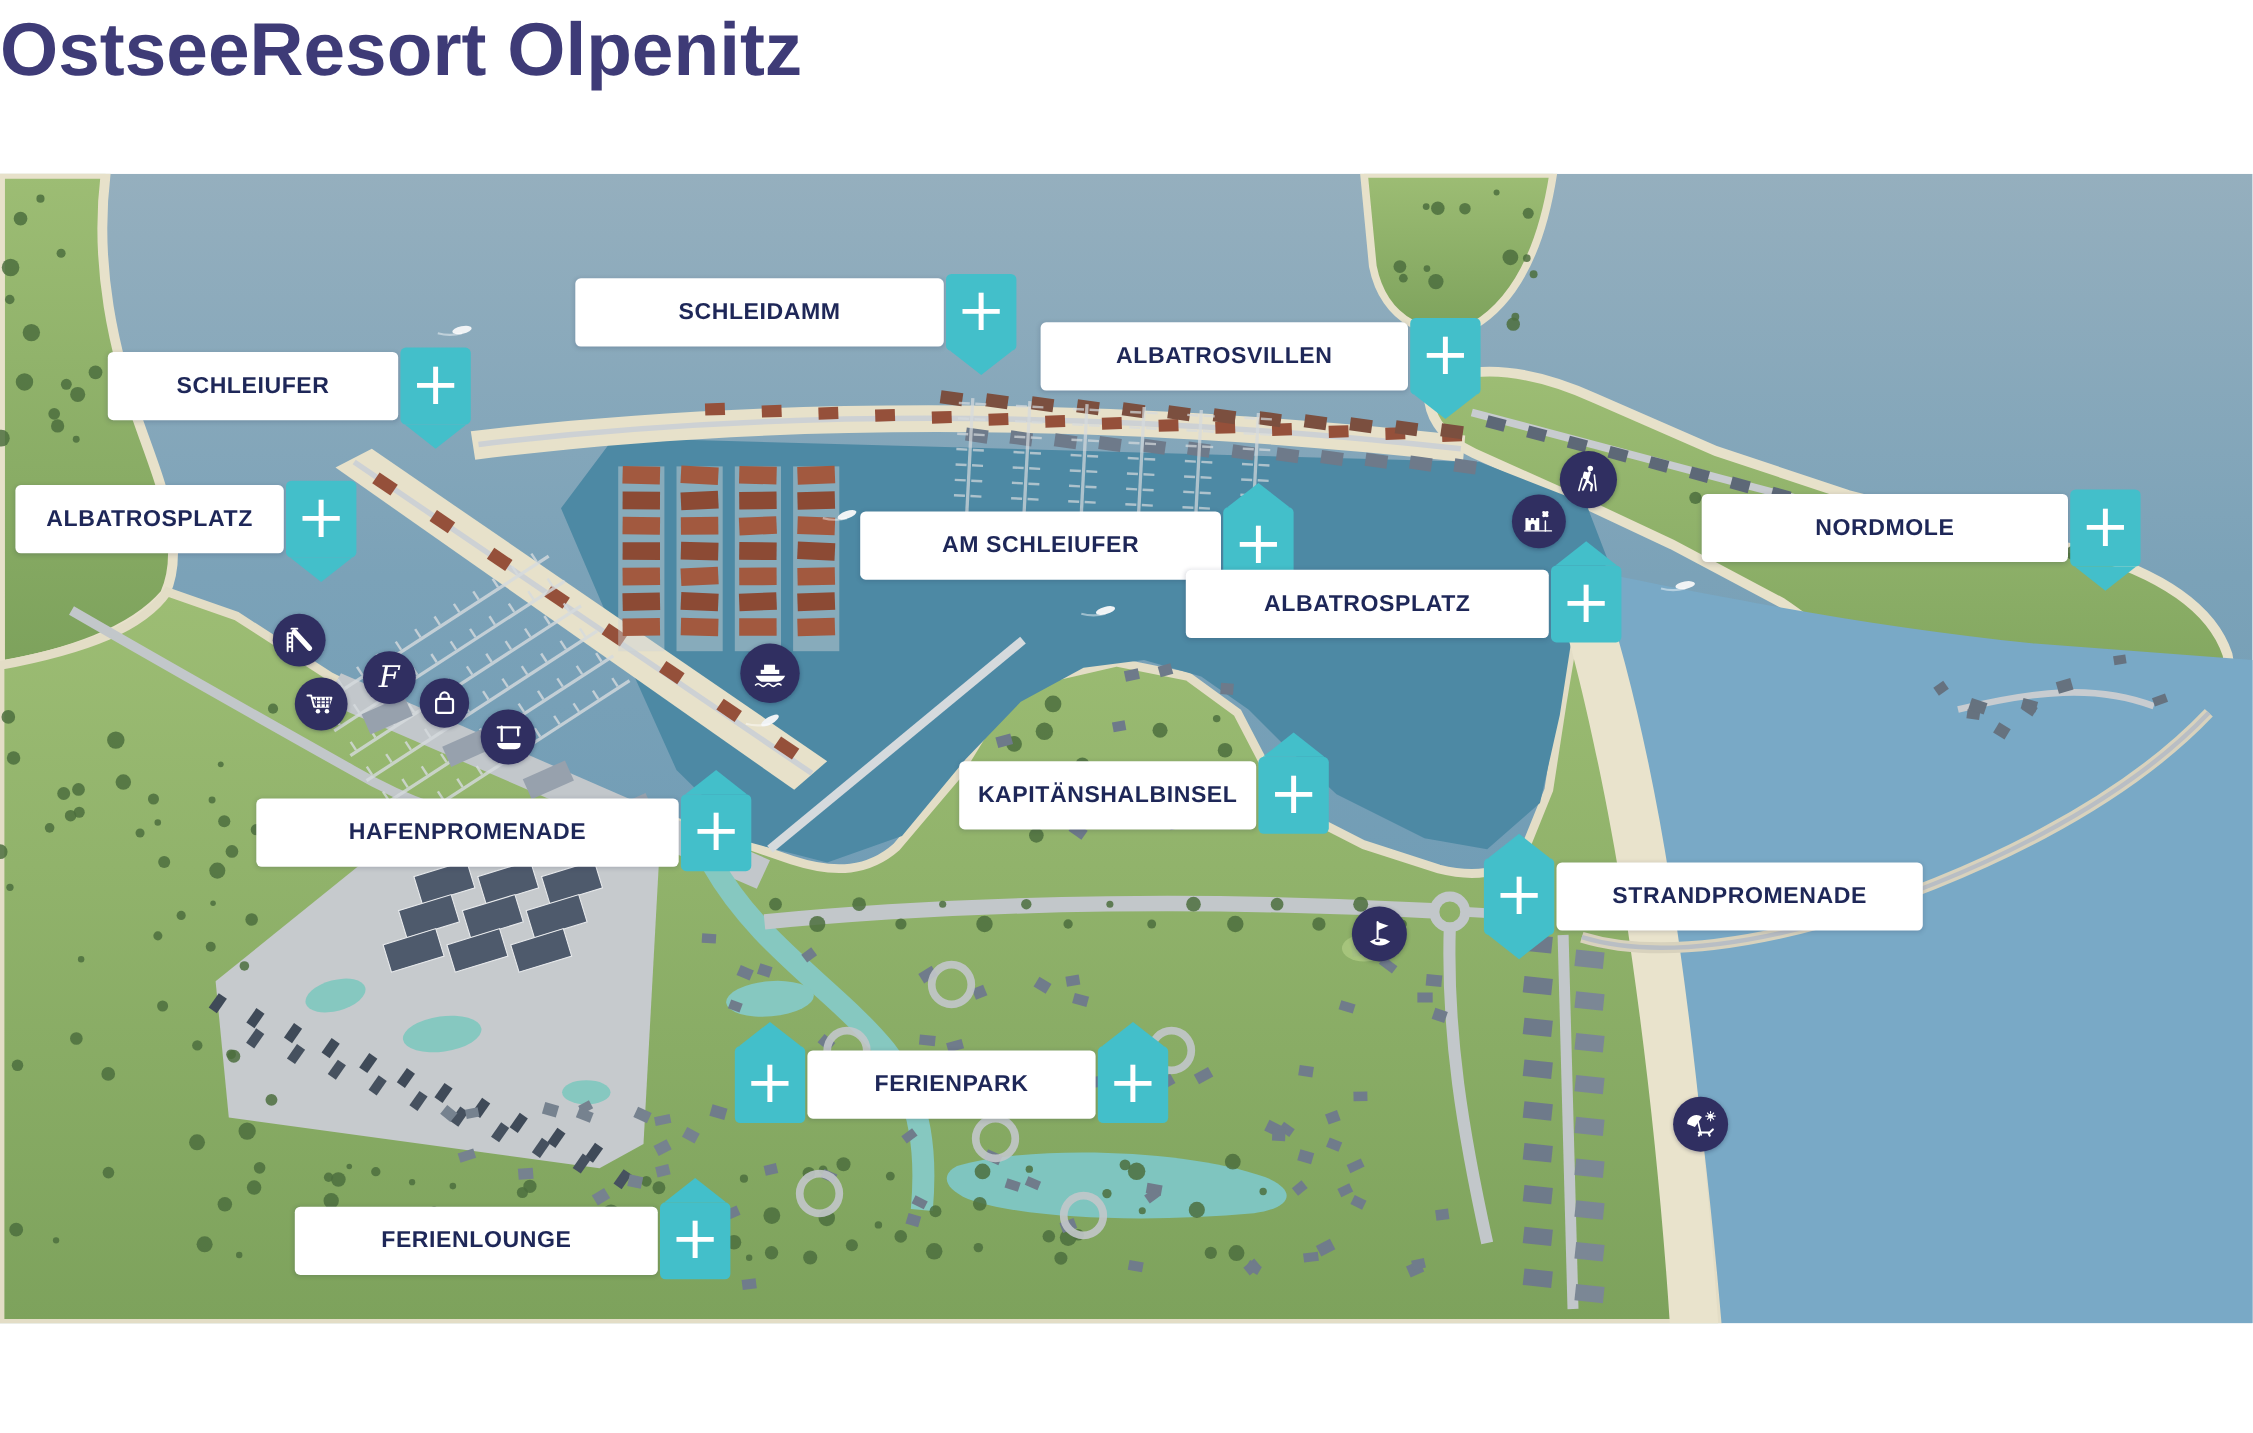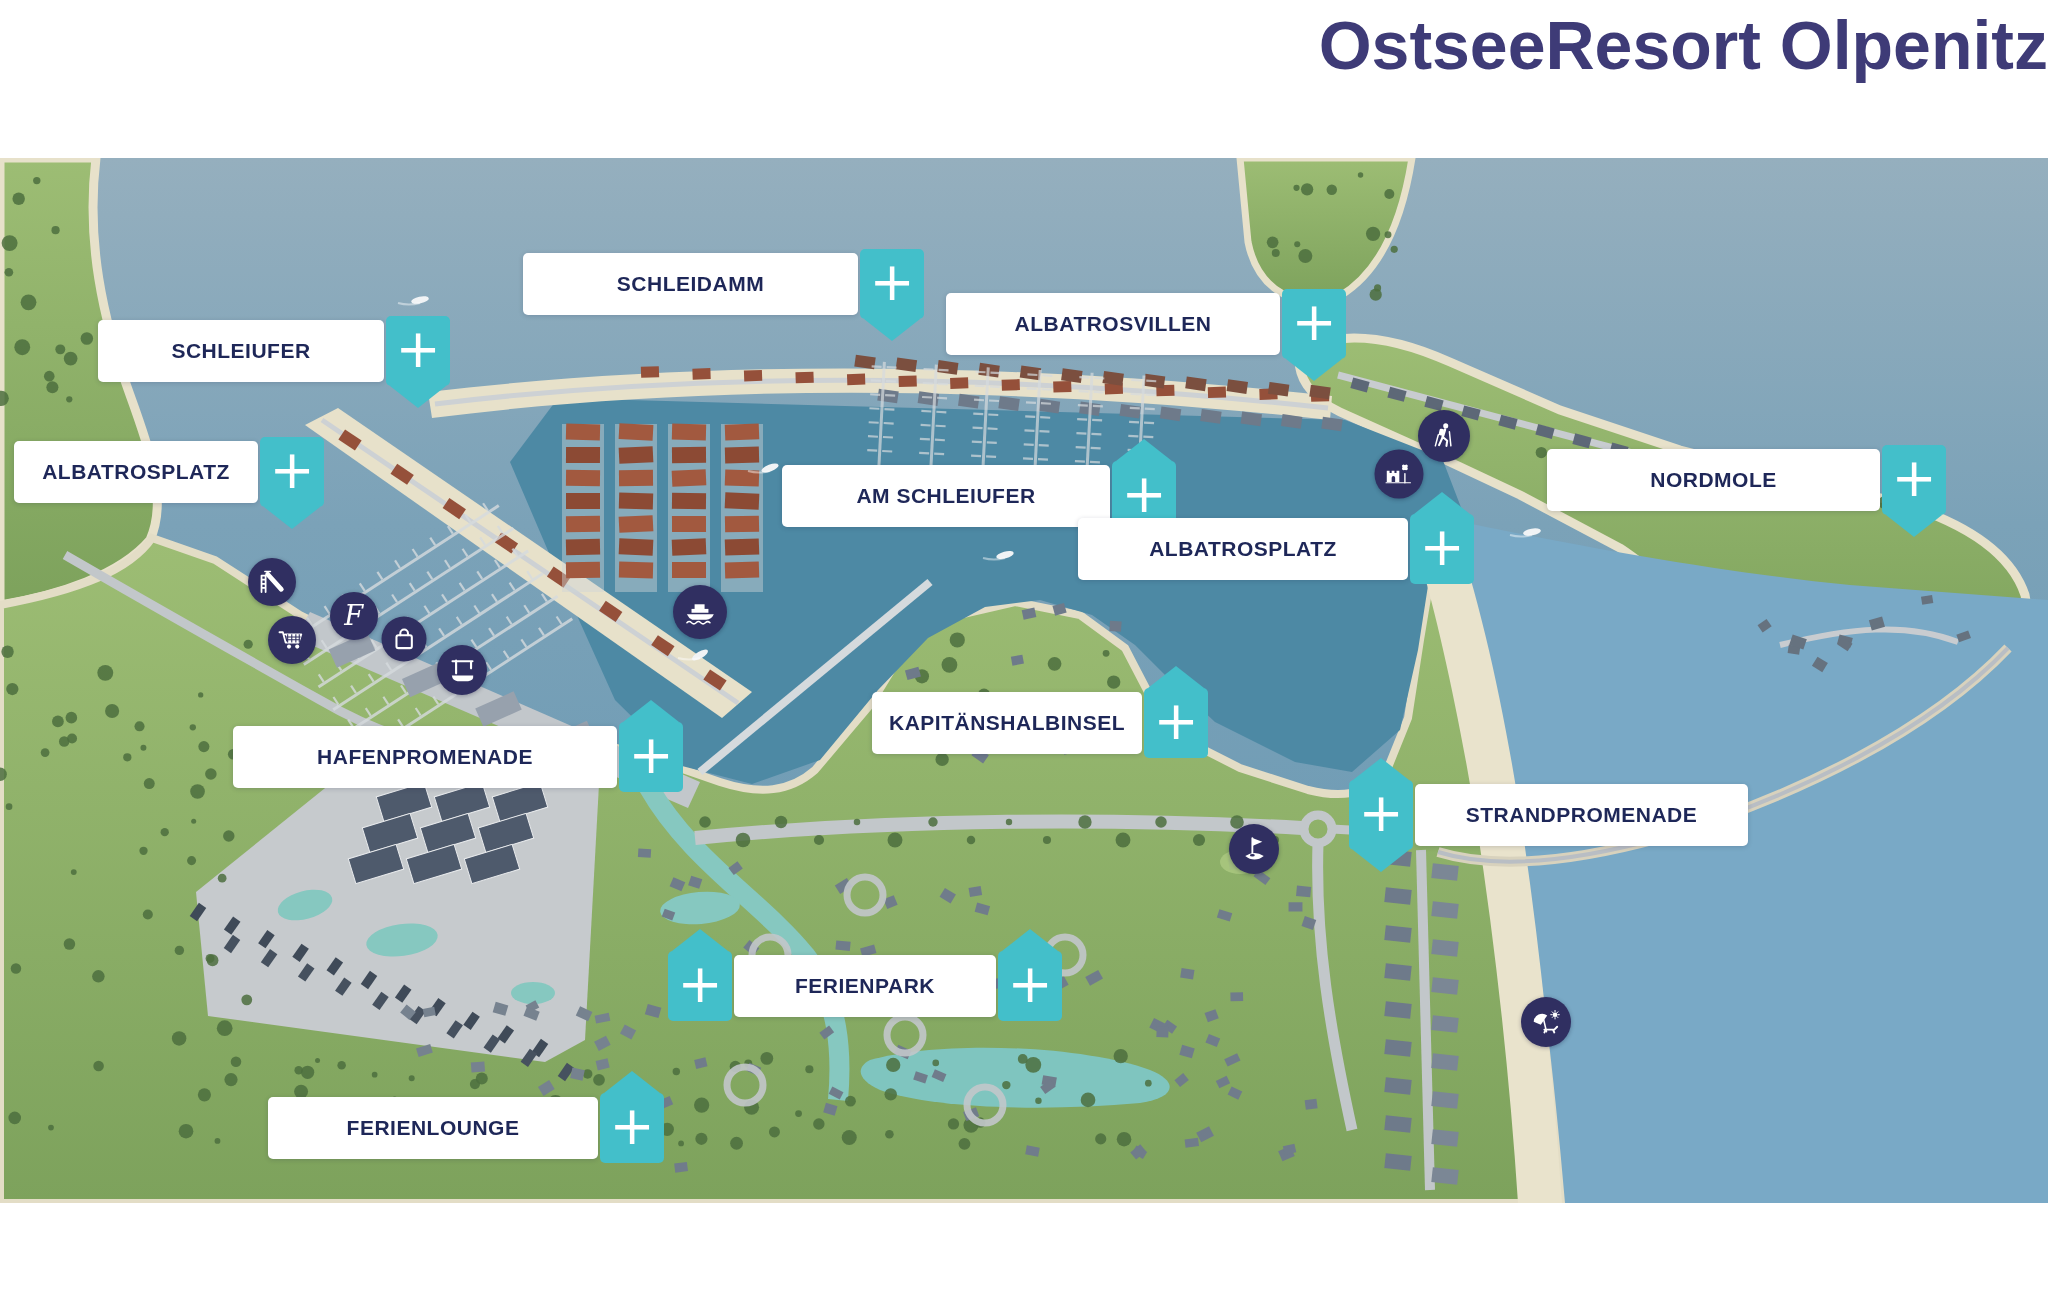--- a/index.html
+++ b/index.html
@@ -1,18 +1,18 @@
 <!DOCTYPE html>
 <html><head>
 <meta charset="utf-8">
 <style>
   html,body{margin:0;padding:0;background:#fff;}
   .stage{position:relative;width:2048px;height:1303px;background:#ffffff;overflow:hidden;
          font-family:"Liberation Sans",sans-serif;}
-  .page-title{position:absolute;top:6px;left:0;width:100%;text-align:right;
+  .page-title{position:absolute;top:6px;left:0;width:100%;text-align:left;
       font-size:68px;font-weight:600;color:#3e3b77;letter-spacing:0px;}
   #map-wrap{position:absolute;left:0;top:158px;width:2048px;height:1045px;}
   #map-svg{position:absolute;left:0;top:0;}
   
   .map-label{position:absolute;height:62px;z-index:10;}
   .lbl-box{position:absolute;left:0;top:0;right:0;bottom:0;background:#ffffff;border-radius:5px;
       display:flex;align-items:center;justify-content:center;
       font-size:21px;font-weight:bold;letter-spacing:.5px;color:#1e2758;
       box-shadow:0 1px 5px rgba(20,30,60,.18);}
   .plus-btn{position:absolute;top:-4px;width:64px;height:70px;background:#43bfca;border-radius:5px;
@@ -719,21 +719,21 @@
     <div class="map-label" style="left:523px;top:95px;width:335px">
       <div class="lbl-box">
           <span>SCHLEIDAMM</span>
         </div>
       <div class="plus-btn right">
         <span class="plus-glyph">+</span>
         <span class="ptr down"></span>
       </div>
     </div>
 
-    <div class="map-label" style="left:98px;top:162px;width:286px">
+    <div class="map-label" style="left:98px;top:162px;width:264px">
       <div class="lbl-box">
           <span>SCHLEIUFER</span>
         </div>
       <div class="plus-btn right">
         <span class="plus-glyph">+</span>
         <span class="ptr down"></span>
       </div>
     </div>
 
     <div class="map-label" style="left:14px;top:283px;width:244px">

